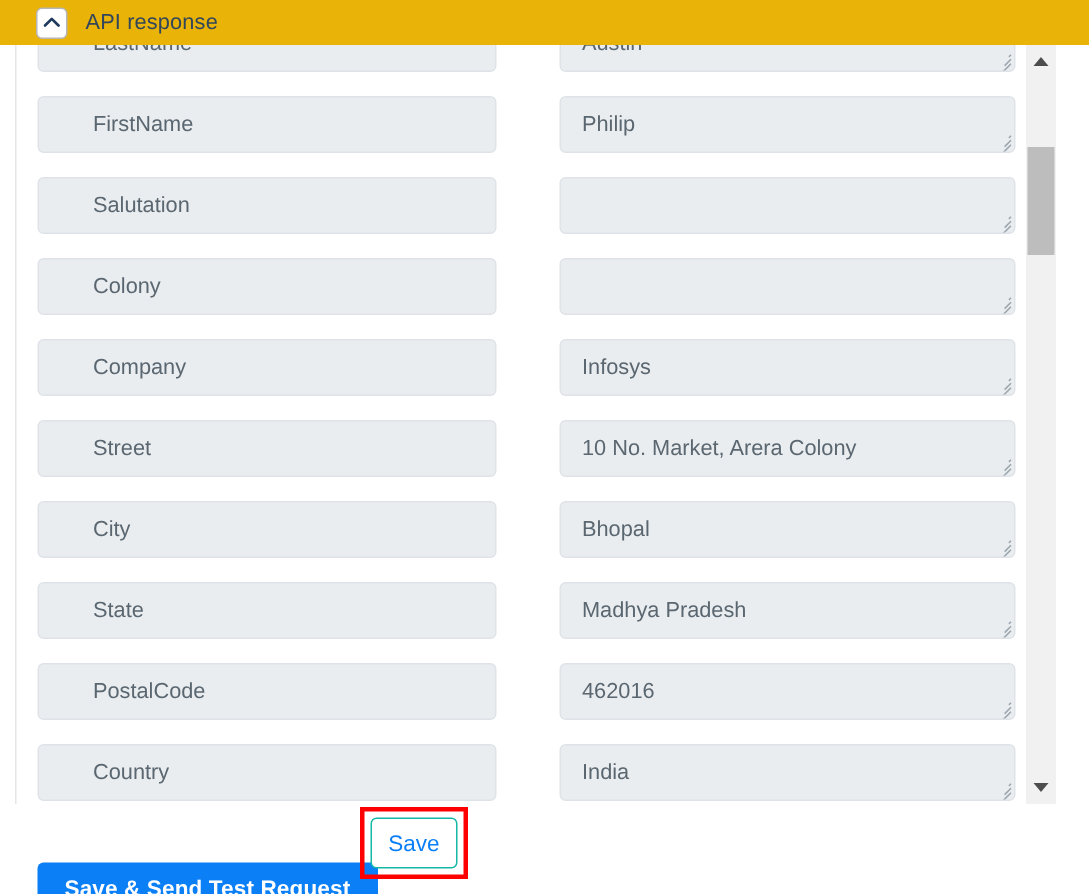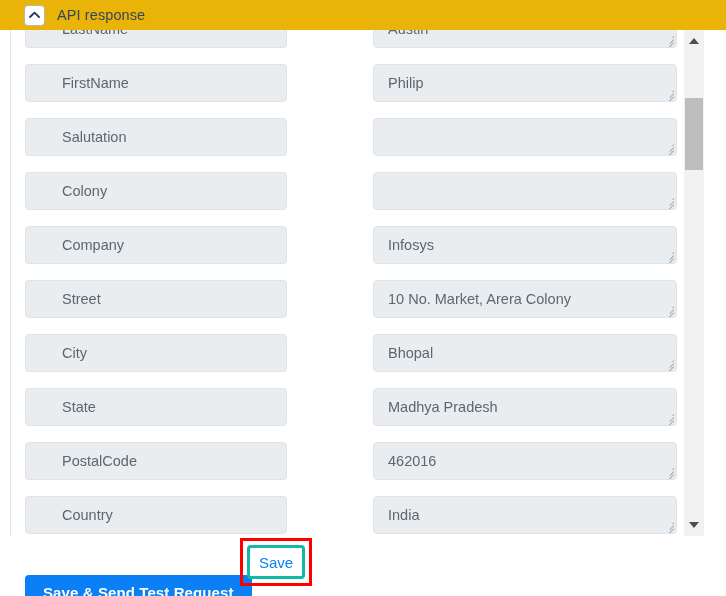--- a/index.html
+++ b/index.html
@@ -102,21 +102,21 @@
     border-radius: 4px;
     box-sizing: border-box;
     display: flex;
     align-items: center;
     padding: 0 14px;
     font-size: 14.5px;
     color: #5b6770;
     white-space: nowrap;
     overflow: hidden;
   }
-  .field.left  { left: 25px;  width: 262px; padding-left: 36px; }
+  .field.left  { left: 25px;  width: 306px; padding-left: 36px; }
   .field.right { left: 373px; width: 304px; }
 
   
   .grip {
     position: absolute;
     right: 2px;
     bottom: 2px;
     width: 11px;
     height: 11px;
     pointer-events: none;
@@ -214,21 +214,21 @@
     box-sizing: border-box;
   }
   .btn-secondary {
     position: absolute;
     left: 247px;
     top: 9px;
     width: 58px;
     height: 34px;
     background: #ffffff;
     color: #0b7ff5;
-    border: 3px solid #14b8a6;
+    border: 1px solid #14b8a6;
     border-radius: 4px;
     font-family: "Liberation Sans", sans-serif;
     font-size: 15px;
     cursor: pointer;
     display: flex;
     align-items: center;
     justify-content: center;
     box-sizing: border-box;
     z-index: 2;
   }

